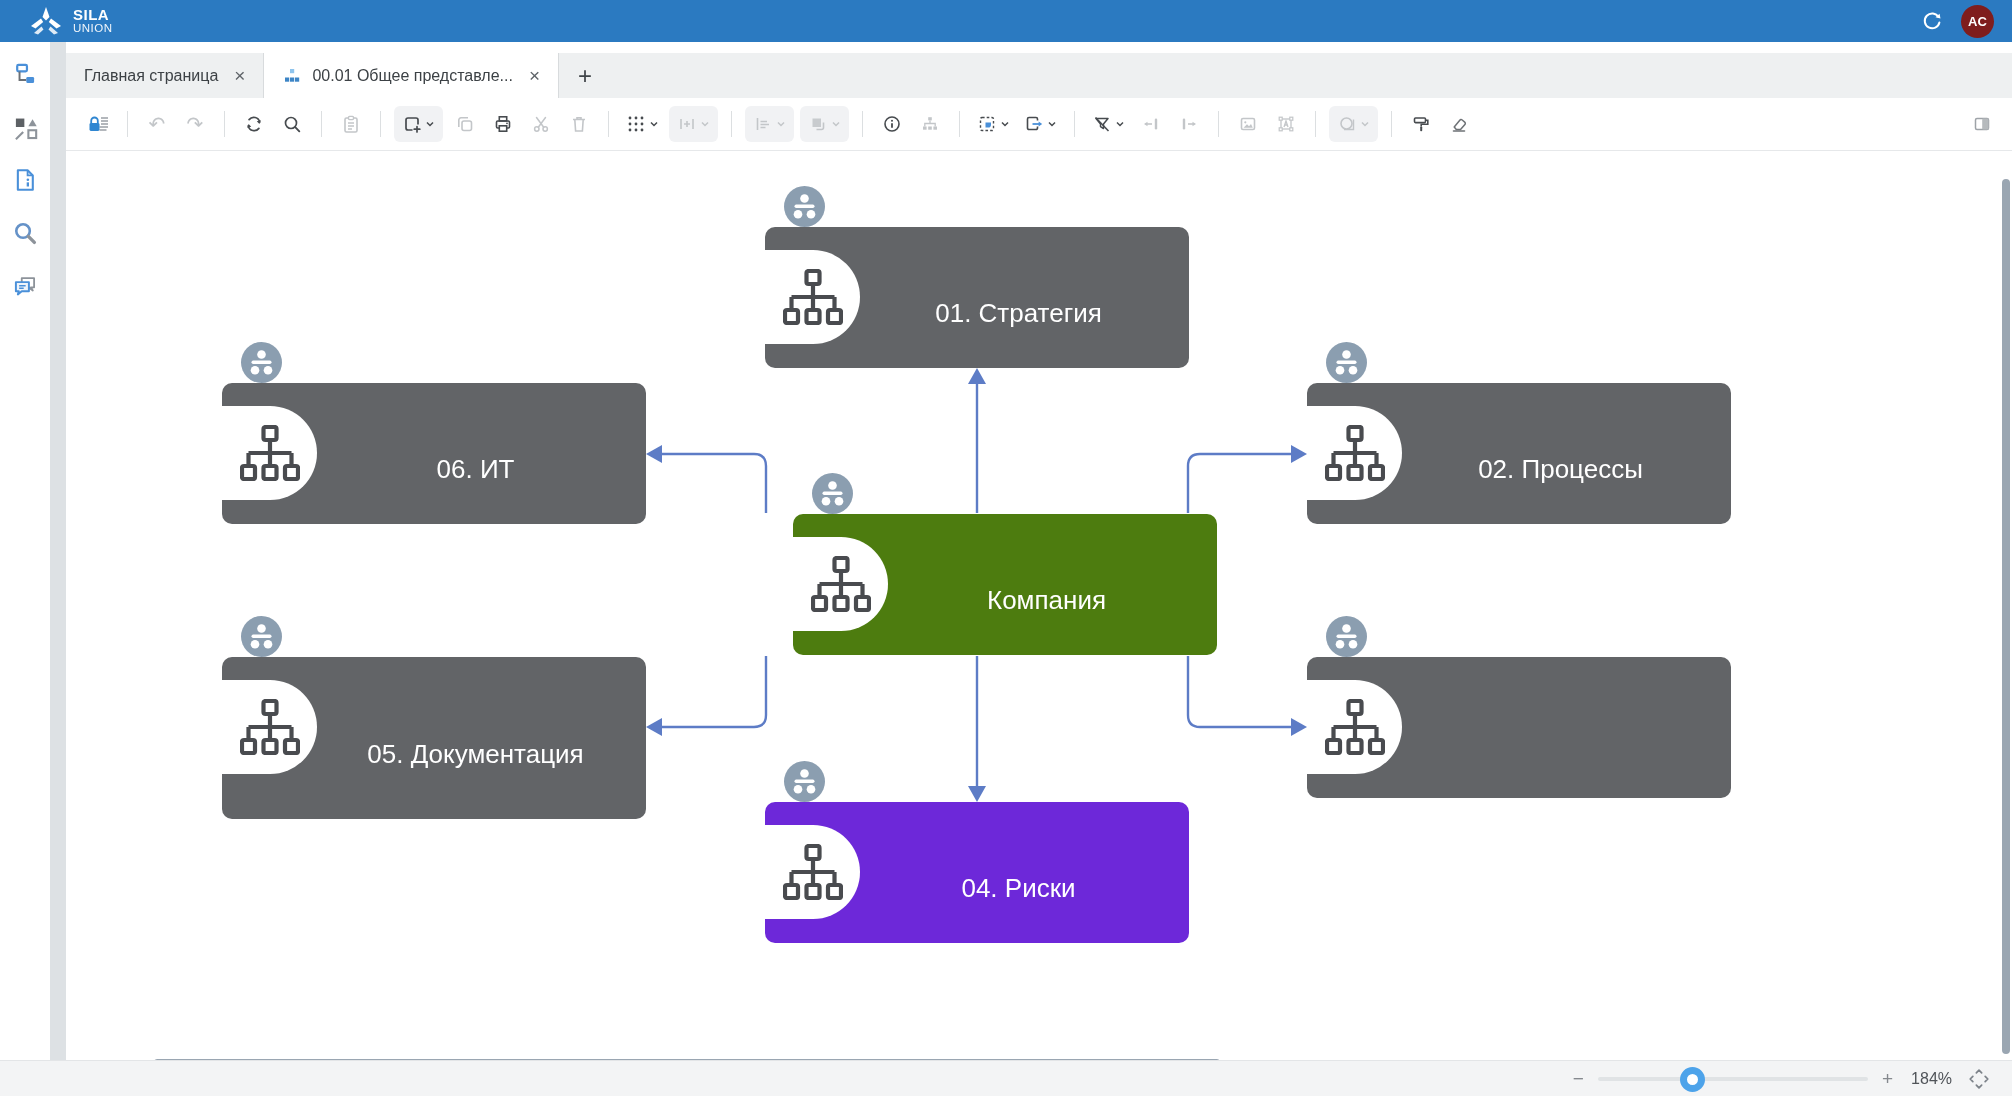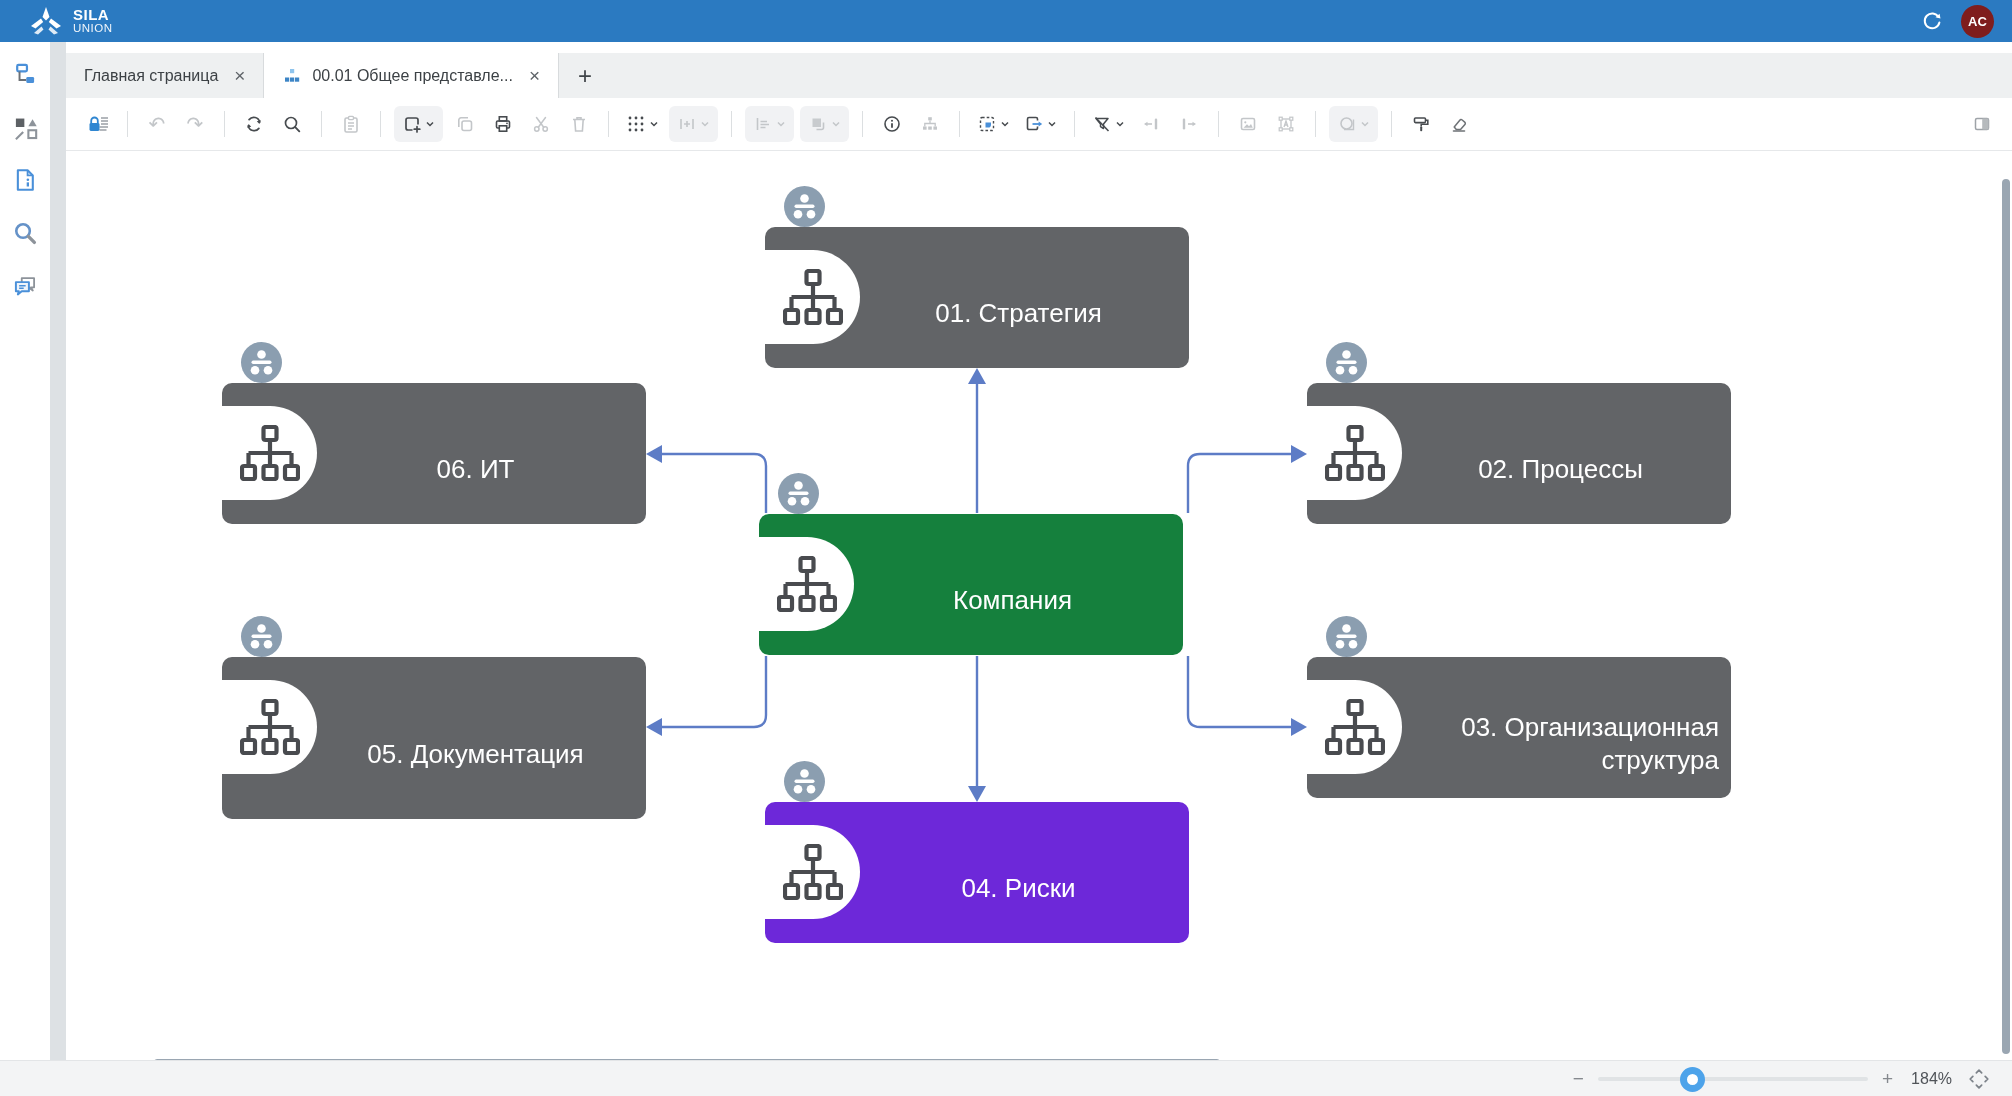--- a/index.html
+++ b/index.html
@@ -479,21 +479,21 @@
           <rect x="23.5" y="2" width="13" height="13" rx="2"></rect>
           <path d="M30,15 V28 M8.5,28 H51.5 M8.5,28 V41 M30,28 V41 M51.5,28 V41"></path>
           <rect x="2" y="41" width="13" height="13" rx="2"></rect>
           <rect x="23.5" y="41" width="13" height="13" rx="2"></rect>
           <rect x="45" y="41" width="13" height="13" rx="2"></rect>
         </g>
       </svg>
     </div>
     <span class="node-label">02. Процессы</span>
   </div>
-            <div class="node" style="left: 693px; top: 363px; width: 424px; height: 141px; background: #15803d;">
+            <div class="node" style="left: 727px; top: 363px; width: 424px; height: 141px; background: #4d7c0f;">
     <svg class="badge" viewBox="0 0 41 41">
       <circle class="badge-bg" cx="20.5" cy="20.5" r="20.5" fill="#8b9eb0"></circle>
       <circle cx="20.5" cy="12.5" r="4.3" fill="#fff"></circle>
       <rect x="10.5" y="18.6" width="20" height="3.4" rx="1.7" fill="#fff"></rect>
       <circle cx="14" cy="28.3" r="4.3" fill="#fff"></circle>
       <circle cx="27" cy="28.3" r="4.3" fill="#fff"></circle>
     </svg>
     <div class="notch">
       <svg width="60" height="56" viewBox="0 0 60 56">
         <g fill="none" stroke="#494b4f" stroke-width="4.2">
@@ -540,21 +540,20 @@
       <svg width="60" height="56" viewBox="0 0 60 56">
         <g fill="none" stroke="#494b4f" stroke-width="4.2">
           <rect x="23.5" y="2" width="13" height="13" rx="2"></rect>
           <path d="M30,15 V28 M8.5,28 H51.5 M8.5,28 V41 M30,28 V41 M51.5,28 V41"></path>
           <rect x="2" y="41" width="13" height="13" rx="2"></rect>
           <rect x="23.5" y="41" width="13" height="13" rx="2"></rect>
           <rect x="45" y="41" width="13" height="13" rx="2"></rect>
         </g>
       </svg>
     </div>
-    <span class="node-label">03. Организационная структура</span>
   </div>
             <div class="node" style="left: 699px; top: 651px; width: 424px; height: 141px; background: #6d28d9;">
     <svg class="badge" viewBox="0 0 41 41">
       <circle class="badge-bg" cx="20.5" cy="20.5" r="20.5" fill="#8b9eb0"></circle>
       <circle cx="20.5" cy="12.5" r="4.3" fill="#fff"></circle>
       <rect x="10.5" y="18.6" width="20" height="3.4" rx="1.7" fill="#fff"></rect>
       <circle cx="14" cy="28.3" r="4.3" fill="#fff"></circle>
       <circle cx="27" cy="28.3" r="4.3" fill="#fff"></circle>
     </svg>
     <div class="notch">

